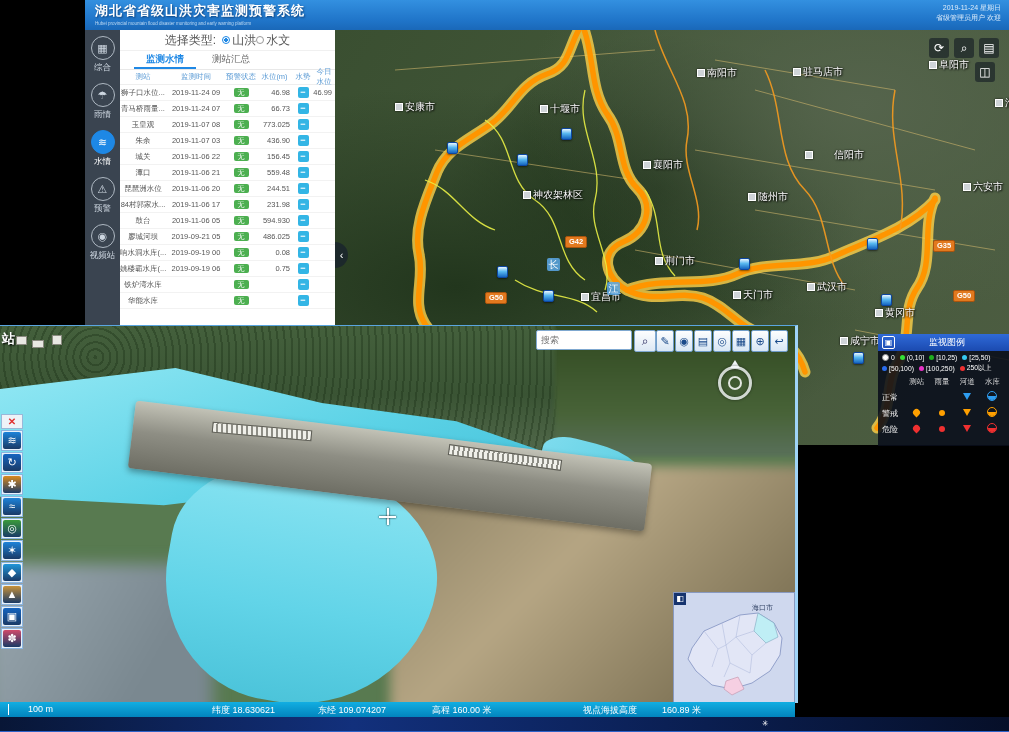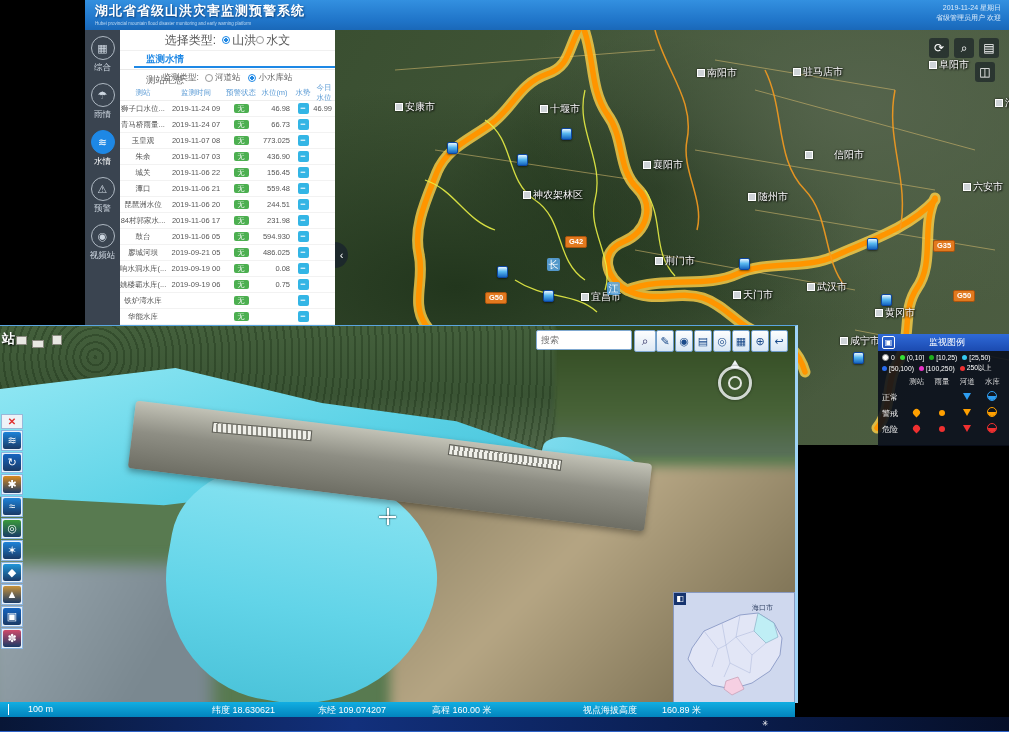--- a/index.html
+++ b/index.html
@@ -28,21 +28,21 @@
   .sb-label{font-size:8.5px;color:#cdd6e0;margin-top:2px;white-space:nowrap;}
   .sb-item.active .sb-label{color:#fff;}
 
   
   #panel{position:absolute;left:120px;top:30px;width:215px;height:295px;background:#fff;z-index:15;
     overflow:hidden;font-size:8px;color:#444;}
   .filter-row{height:20px;display:flex;align-items:center;justify-content:center;gap:6px;font-size:12px;color:#555;border-bottom:1px solid #f0f0f0;}
   .radio{width:8px;height:8px;border:1px solid #999;border-radius:50%;display:inline-block;box-sizing:border-box;}
   .radio.sel{border-color:#1e88e5;background:radial-gradient(circle,#1e88e5 0 40%,#fff 45%);}
   .opt{display:flex;align-items:center;gap:2px;cursor:pointer;}
-  .tabs{height:18px;display:flex;gap:4px;padding-left:14px;border-bottom:1px solid #e8e8e8;flex-direction:column;}
+  .tabs{height:18px;display:flex;gap:4px;padding-left:14px;border-bottom:1px solid #e8e8e8;}
   .tab{padding:2px 12px 0 12px;font-size:9.5px;color:#666;cursor:pointer;}
   .tab.active{color:#1e88e5;border-bottom:2px solid #1e88e5;font-weight:bold;}
   .monitor-row{height:16px;display:flex;align-items:center;justify-content:center;gap:6px;font-size:8.5px;color:#666;}
   .thead{height:14px;display:flex;align-items:center;background:#fff;border-bottom:1px solid #eee;}
   .th{color:#5b9bd5;font-size:7.5px;text-align:center;}
   .c0{width:46px;} .c1{width:60px;} .c2{width:30px;} .c3{width:37px;} .c4{width:20px;} .c5{width:22px;}
   .tr{height:15px;display:flex;align-items:center;border-bottom:1px solid #f2f2f2;}
   .td{font-size:7.5px;text-align:center;color:#555;overflow:hidden;white-space:nowrap;}
   .td.num{text-align:right;padding-right:3px;box-sizing:border-box;}
   .badge{display:inline-block;background:#4caf50;color:#fff;font-size:7px;border-radius:2px;padding:0 4px;line-height:9px;}
@@ -205,33 +205,20 @@
           <span class="opt">
             <span class="radio"></span>
             <span>水文</span>
           </span>
         </span>
     </div>
     <div class="tabs" id="tabs">
         <div class="tab active">监测水情</div>
         <div class="tab">测站汇总</div>
       </div>
-    <div class="monitor-row">
-      <span>监测类型:</span>
-      <span id="monitor-opts" style="display:flex;gap:8px;">
-          <span class="opt">
-            <span class="radio"></span>
-            <span>河道站</span>
-          </span>
-          <span class="opt">
-            <span class="radio sel"></span>
-            <span>小水库站</span>
-          </span>
-        </span>
-    </div>
     <div class="thead" id="thead">
         <span class="th c0">测站</span>
         <span class="th c1">监测时间</span>
         <span class="th c2">预警状态</span>
         <span class="th c3">水位(m)</span>
         <span class="th c4">水势</span>
         <span class="th c5">今日水位</span>
       </div>
     <div class="tbody" id="tbody">
         <div class="tr">

